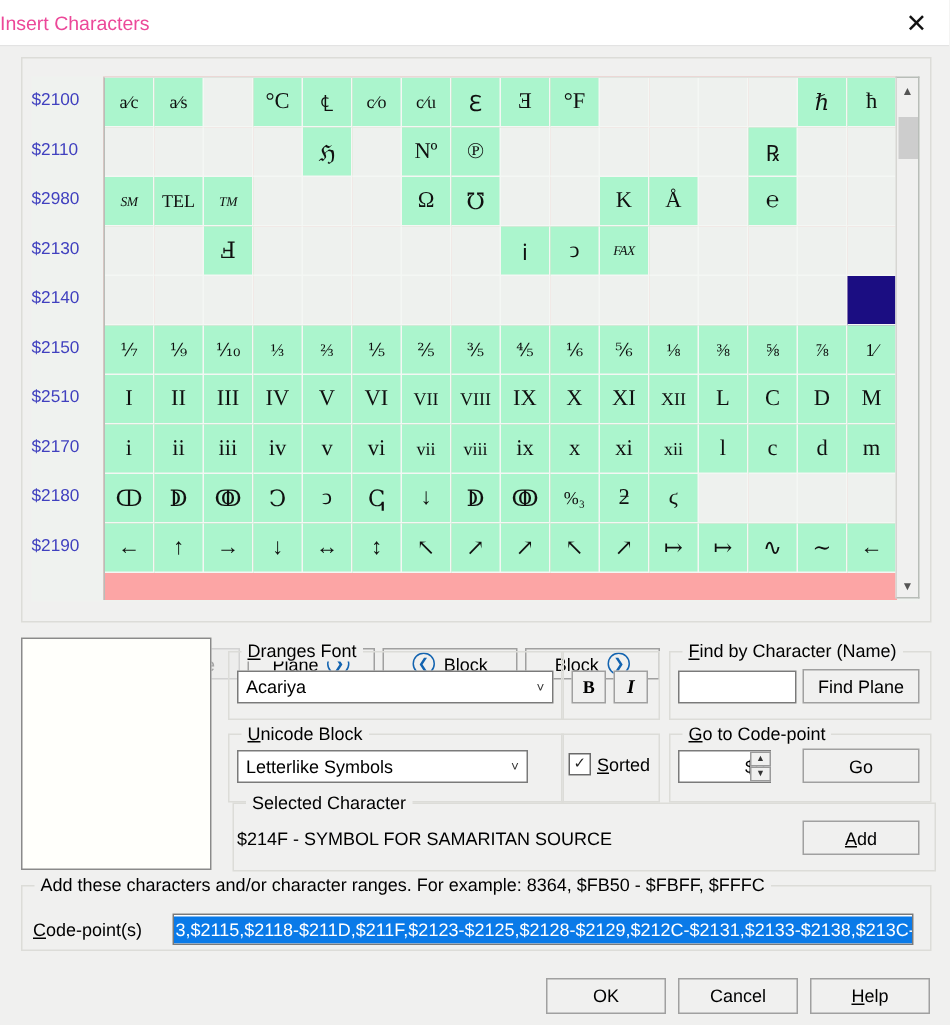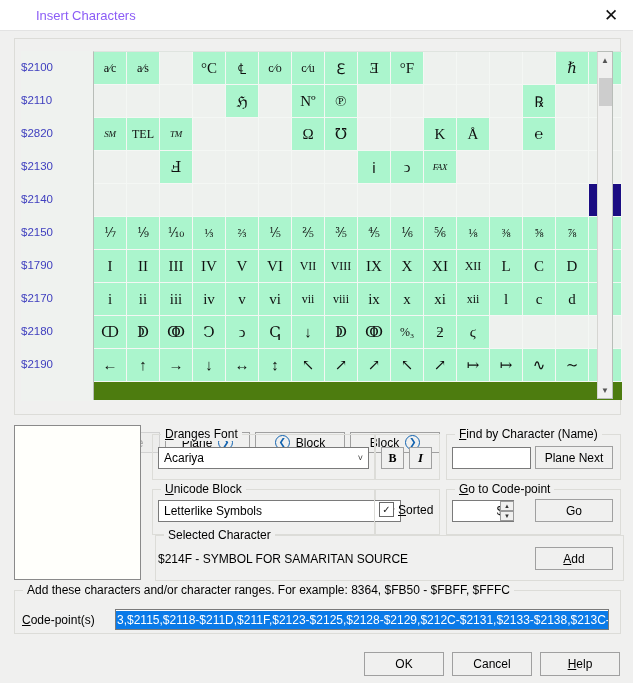--- a/index.html
+++ b/index.html
@@ -11,21 +11,21 @@
     overflow:hidden;
     position:relative;
   }
   
   #titlebar{
     height:30px;background:#ffffff;
     display:flex;align-items:center;
     border-bottom:1px solid #e3e3e3;
     position:relative;
   }
-  #title-text{font-size:13px;padding-left:12px;color:#8b5cf6;margin-left:24px;}
+  #title-text{font-size:13px;padding-left:0;color:#ec4899;}
   #close-btn{
     position:absolute;right:0;top:0;width:44px;height:30px;
     display:flex;align-items:center;justify-content:center;
     font-size:17px;color:#111;line-height:1;cursor:default;
   }
   
   .group{position:absolute;border:1px solid #dcdcd8;}
   .group > .legend{
     position:absolute;top:-8px;left:8px;background:#f0f0ef;
     padding:0 4px;font-size:12px;white-space:nowrap;
@@ -39,22 +39,21 @@
   }
   #rowlabels{position:absolute;left:0;top:0;width:48px;height:348px;}
   .rowlabel{
     height:33px;line-height:33px;
     padding-right:6px;color:#4040bf;font-size:11.5px;
     font-family:"Liberation Sans",sans-serif;
   }
   #cells{
     position:absolute;left:48px;top:0;width:528px;height:348px;
     border-left:1px solid #b8bdb8;border-top:1px solid #dfe4df;
-    background:#4d7c0f;
-    margin-left:24px;
+    background:#fca5a5;
   }
   .crow{display:flex;height:33px;}
   .cell{
     width:33px;height:33px;
     display:flex;align-items:center;justify-content:center;
     font-family:"Liberation Serif","DejaVu Serif",serif;
     font-size:15px;color:#101010;
     border-right:1px solid #f4f7f4;border-bottom:1px solid #f4f7f4;
     box-sizing:border-box;overflow:hidden;
   }
@@ -115,21 +114,21 @@
   
   #g-font{left:152px;top:434px;width:222px;height:44px;}
   #font-combo{left:158px;top:447px;width:211px;height:22px;}
   #btn-bold{left:381px;top:447px;width:23px;height:22px;font-weight:bold;
             font-family:"Liberation Serif",serif;font-size:12px;}
   #btn-italic{left:409px;top:447px;width:23px;height:22px;font-style:italic;
             font-weight:bold;font-family:"Liberation Serif",serif;font-size:13px;}
   #g-style{left:374px;top:434px;width:64px;height:44px;}
   
   #g-block{left:152px;top:489px;width:222px;height:44px;}
-  #block-combo{left:158px;top:500px;width:243px;height:22px;}
+  #block-combo{left:158px;top:500px;width:194px;height:22px;}
   #g-sorted{left:374px;top:489px;width:64px;height:44px;}
   #sorted-row{position:absolute;left:379px;top:502px;display:flex;align-items:center;gap:4px;}
   .chk{width:13px;height:13px;border:1px solid #6a6a6a;background:#fff;
        display:flex;align-items:center;justify-content:center;font-size:10px;color:#222;}
   
   #g-find{left:446px;top:434px;width:173px;height:44px;}
   #find-input{left:452px;top:447px;width:79px;height:22px;background:#fff;}
   #btn-findnext{left:535px;top:446px;width:78px;height:23px;}
   
   #g-goto{left:446px;top:489px;width:173px;height:44px;}
@@ -167,25 +166,25 @@
   <span id="title-text">Insert Characters</span>
   <div id="close-btn">✕</div>
 </div>
 
 <div class="group" id="grid-group">
 
   <div id="grid-wrap">
     <div id="rowlabels">
         <div class="rowlabel">$2100</div>
         <div class="rowlabel">$2110</div>
-        <div class="rowlabel">$2820</div>
+        <div class="rowlabel">$2980</div>
         <div class="rowlabel">$2130</div>
         <div class="rowlabel">$2140</div>
         <div class="rowlabel">$2150</div>
-        <div class="rowlabel">$1790</div>
+        <div class="rowlabel">$2510</div>
         <div class="rowlabel">$2170</div>
         <div class="rowlabel">$2180</div>
         <div class="rowlabel">$2190</div>
       </div>
     <div id="cells">
         <div class="crow">
           <div class="cell on">
             <span class="fr">a⁄c</span>
           </div>
           <div class="cell on">
@@ -619,21 +618,21 @@
 <div class="group" id="g-sorted"></div>
 <div id="sorted-row">
   <span class="chk">✓</span>
   <span><u class="acc">S</u><span>orted</span></span>
 </div>
 
 <div class="group" id="g-find">
   <span class="legend"><u class="acc">F</u><span>ind by Character (Name)</span></span>
 </div>
 <div class="field" id="find-input" placeholder=""></div>
-<div class="btn" id="btn-findnext">Plane Next</div>
+<div class="btn" id="btn-findnext">Find Plane</div>
 
 <div class="group" id="g-goto">
   <span class="legend"><u class="acc">G</u><span>o to Code-point</span></span>
 </div>
 <div class="field" id="goto-input">$0</div>
 <div id="spin">
   <div class="spin-b">▲</div>
   <div class="spin-b">▼</div>
 </div>
 <div class="btn" id="btn-go">Go</div>

